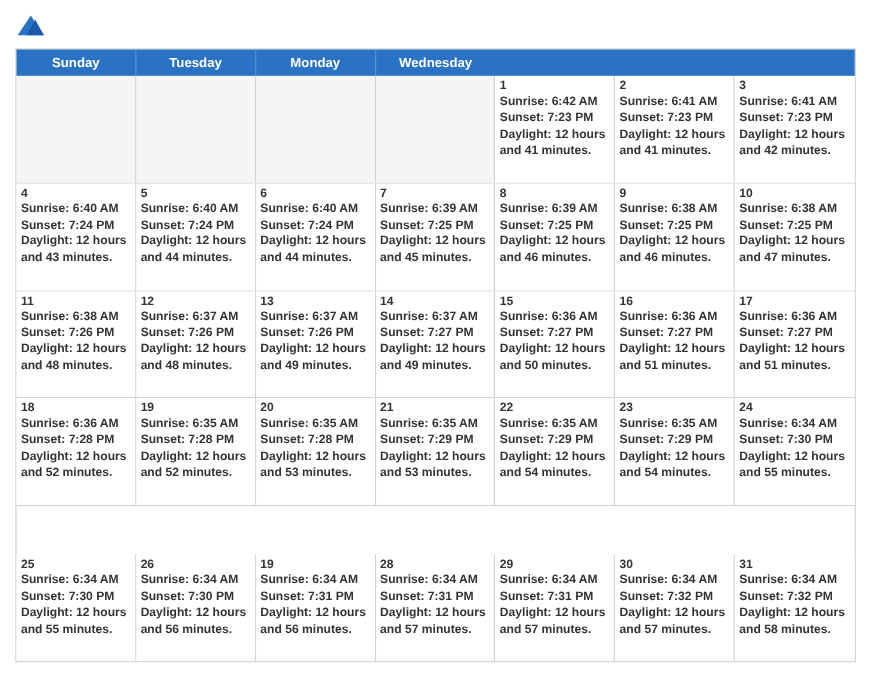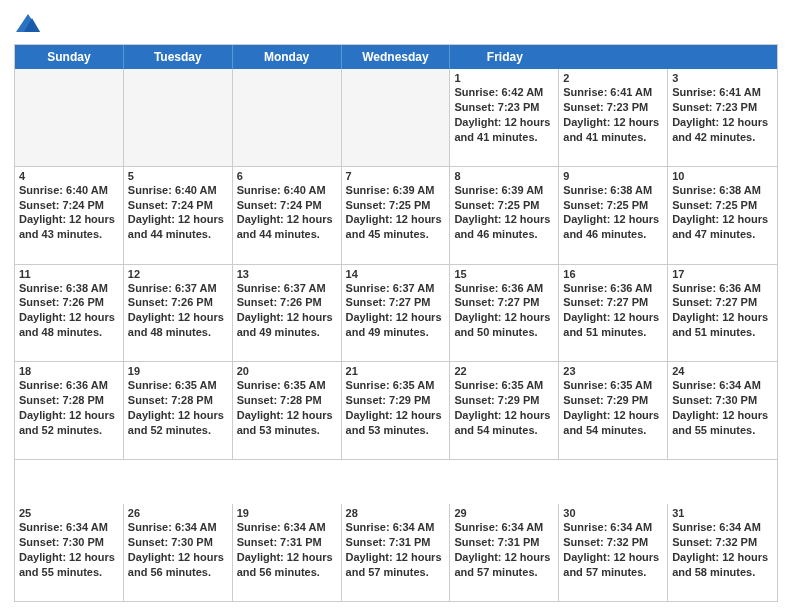--- a/index.html
+++ b/index.html
@@ -145,21 +145,20 @@
       <div class="title-location"></div>
     </div>
   </div>
 
   <div class="calendar">
     <div class="cal-header">
     <div class="cal-header-cell">Sunday</div>
         <div class="cal-header-cell">Tuesday</div>
         <div class="cal-header-cell">Monday</div>
         <div class="cal-header-cell">Wednesday</div>
-        <div class="cal-header-cell">Friday</div>
       </div>
     <div class="cal-body">
     <div class="cal-row">
           <div class="cal-cell empty"></div>
           <div class="cal-cell empty"></div>
           <div class="cal-cell empty"></div>
           <div class="cal-cell empty"></div>
           <div class="cal-cell">
             <span class="day-num">1</span>
             <div class="cell-info" style="white-space: pre-line;">Sunrise: 6:42 AM

